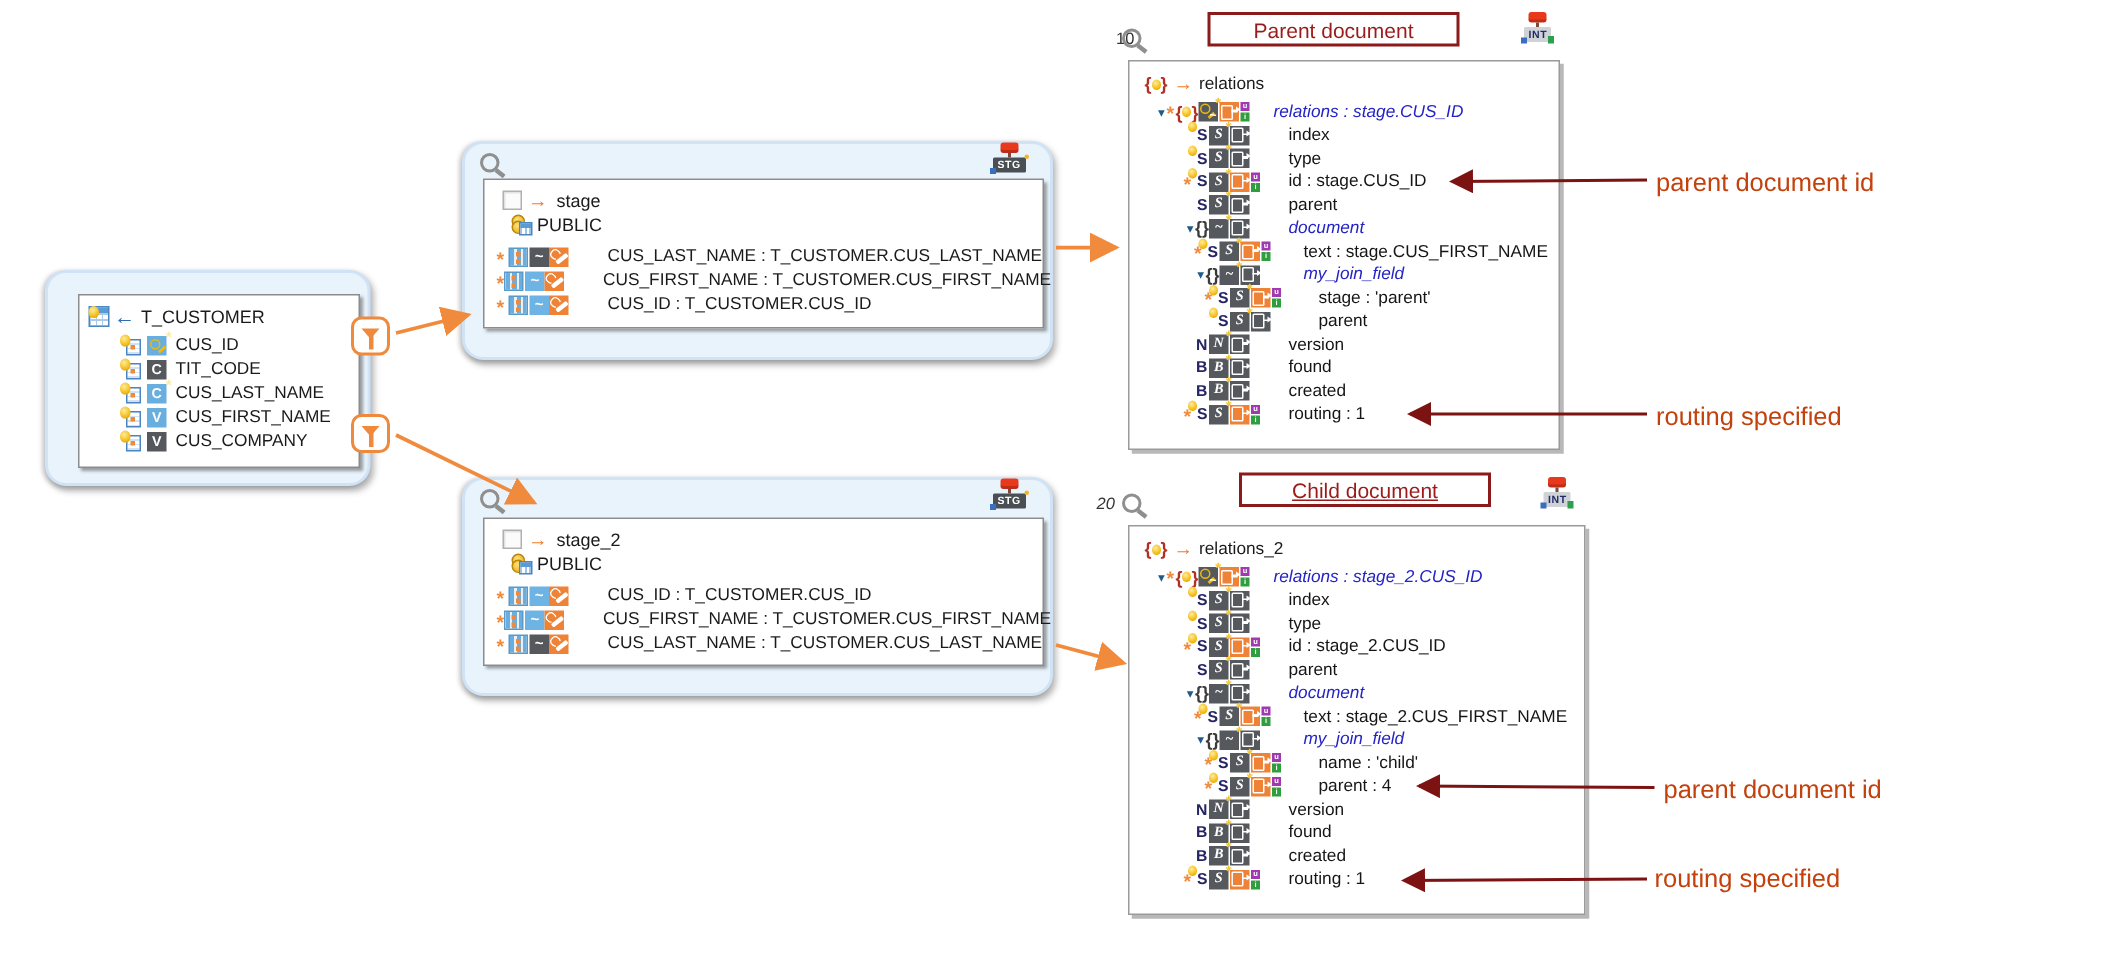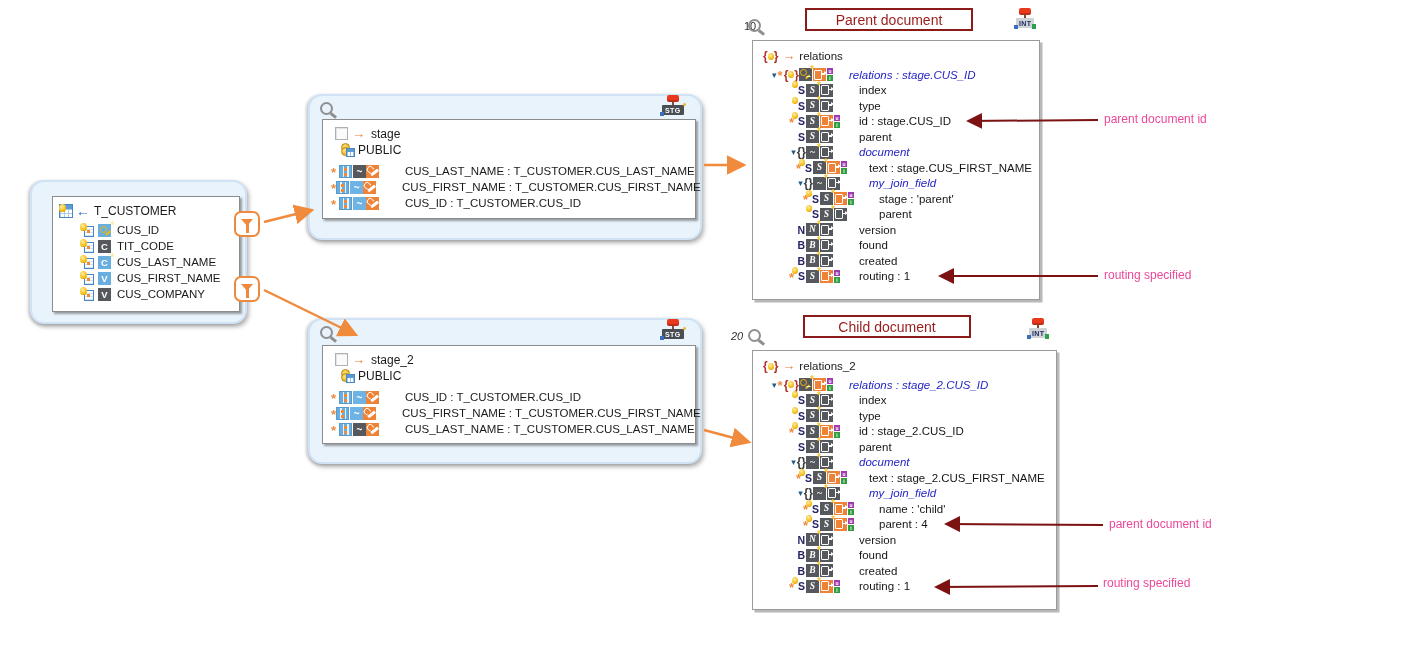--- a/index.html
+++ b/index.html
@@ -116,21 +116,21 @@
   .keydot::after{content:"";position:absolute;right:-4px;bottom:-2.5px;width:5px;height:1.6px;background:#edb90c;transform:rotate(-40deg);}
   .tld{color:#fff;font-weight:bold;font-size:8px;position:absolute;right:1px;bottom:0;line-height:8px;}
   .bcol{display:flex;flex-direction:column;gap:1px;margin-left:0;flex:none;}
   .b-u,.b-g{width:6px;height:6px;color:#fff;font-weight:bold;font-size:5px;line-height:6px;text-align:center;font-style:normal;}
   .b-u{background:#a03ab0;} .b-g{background:#2f9e3f;}
   .trow .lbl{position:absolute;left:calc(96px + var(--d)*10px);top:50%;transform:translateY(-50%);
              font-size:11.5px;color:#151515;white-space:nowrap;}
   .trow .lbl.em{color:#2424c6;font-style:italic;}
 
   
-  .annot{position:absolute;font-size:12px;color:#ec4899;white-space:nowrap;z-index:6;}
+  .annot{position:absolute;font-size:17px;color:#c2410c;white-space:nowrap;z-index:6;}
 </style>
 </head>
 <body>
 
 <div class="canvas">
 
   <svg class="overlay">
     <defs>
       <marker id="mo" markerWidth="9" markerHeight="9" refX="7" refY="4" orient="auto">
         <path d="M0,0 L8,4 L0,8 z" fill="#f08a3c"></path>
@@ -568,21 +568,21 @@
               <i class="b-g">i</i>
             </span>
           </span>
           <span class="lbl">routing : 1</span>
         </div>
       </div>
   </div>
 
   <span class="znum" style="left:731px;top:330px;font-style:italic;">20</span>
   <span class="mag" style="left:748px;top:329px;"></span>
-  <div class="titlebox" style="left:803px;top:315px;">Child document</div>
+  <div class="titlebox" style="left:826px;top:315px;text-decoration:underline;">Child document</div>
   <div class="badge int" style="left:1029px;top:318px;">
     <span class="pinhead"></span>
       <span class="pinstem"></span>
     <span class="blabel">INT</span>
   </div>
   <div class="doc-panel" style="left:752px;top:350px;width:303px;height:258px;">
     <div class="rootrow">
       <span class="braces">{<i class="bulbdot"></i>}</span>
       <span class="oarrow">→</span>
       <span class="rootlbl">relations_2</span>

